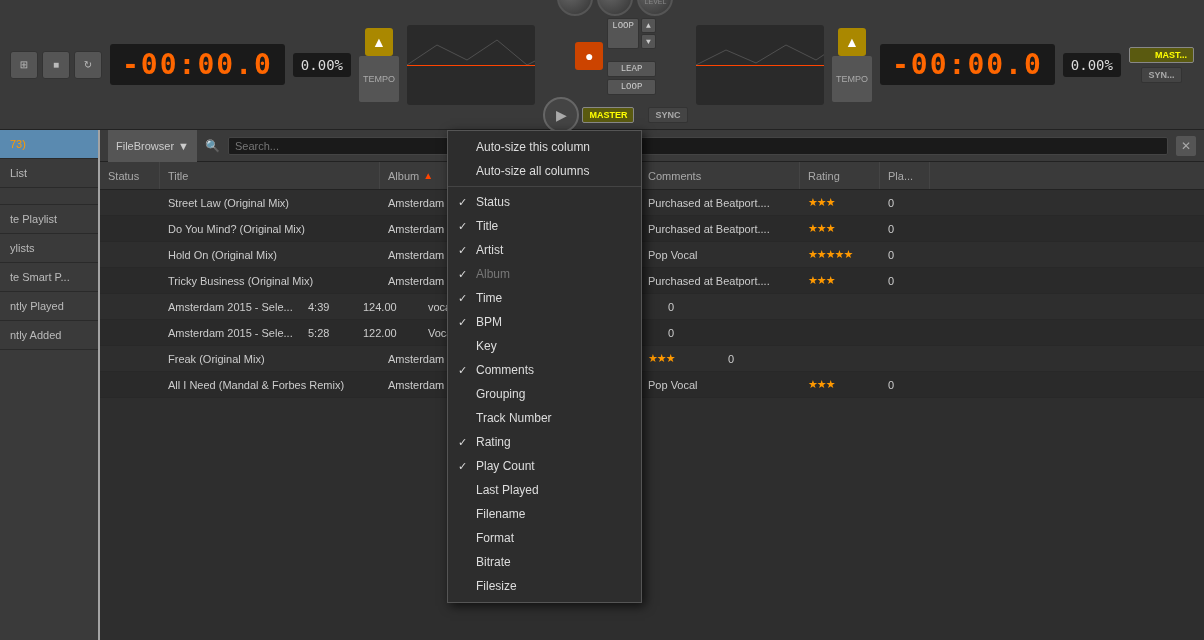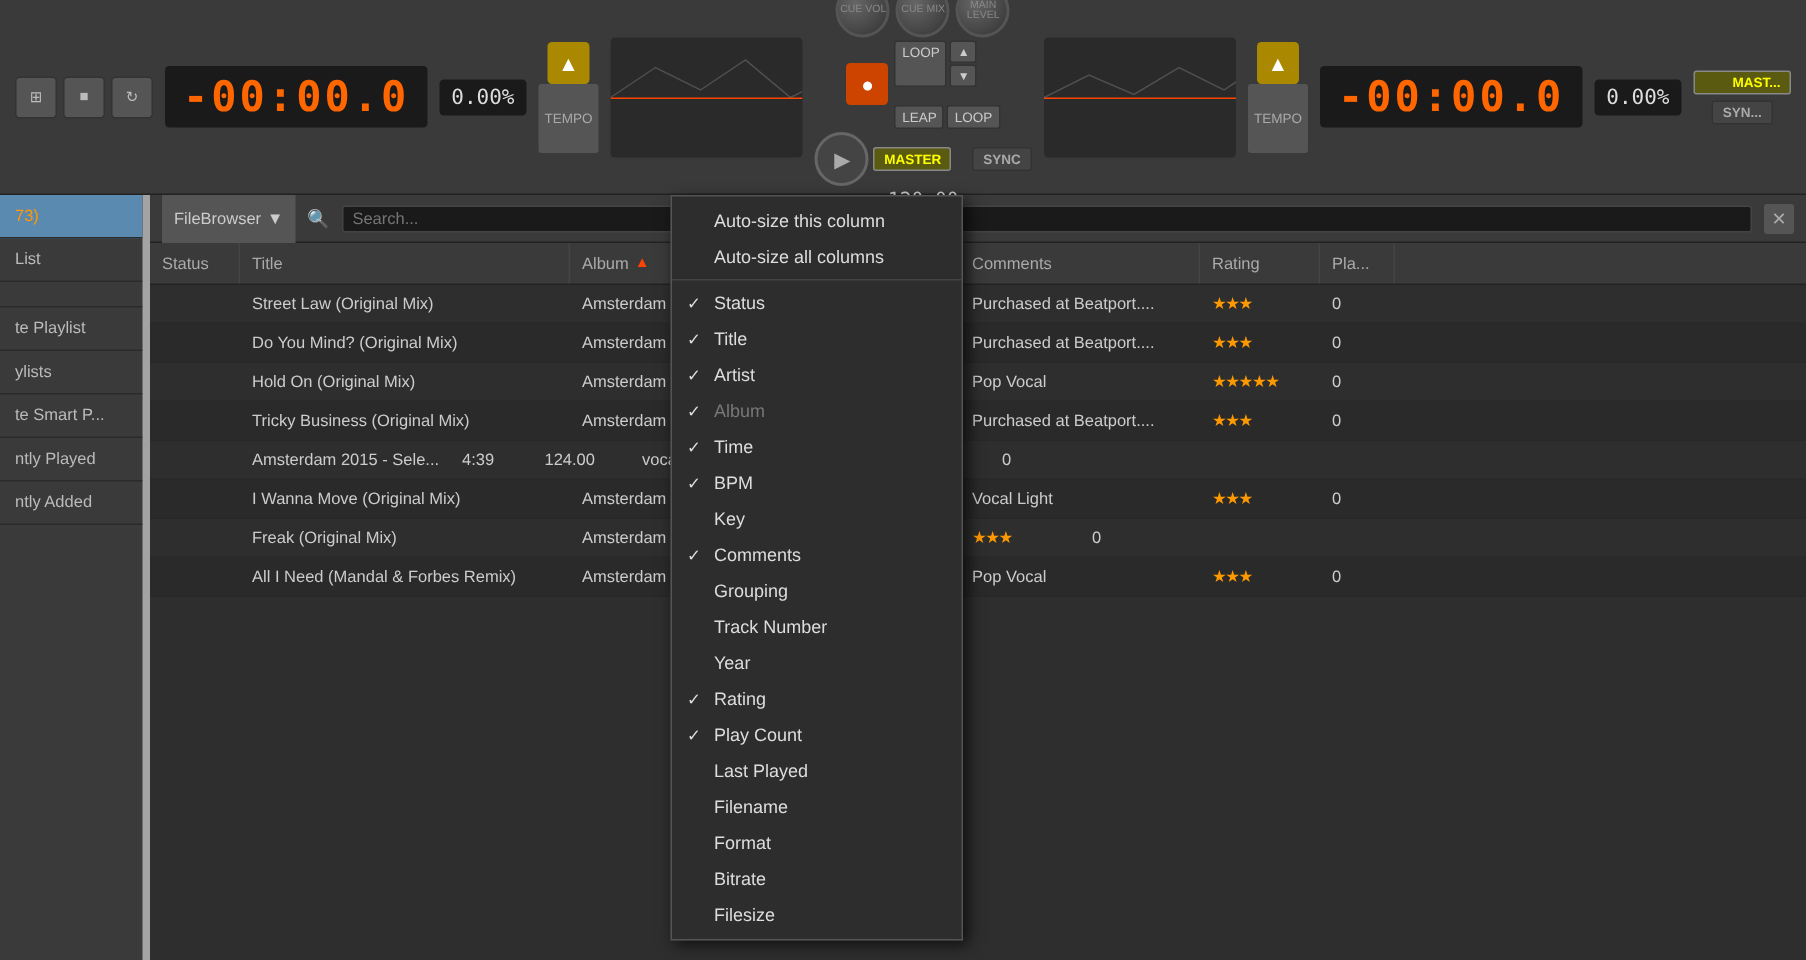--- a/index.html
+++ b/index.html
@@ -87,21 +87,21 @@
     .main-content {
       display: flex;
       height: calc(640px - 130px);
       position: relative;
     }
 
     
     .sidebar {
       width: 100px;
       background: #3a3a3a;
-      border-right: 5px solid #a3a3a3;
+      border-right: 2px solid #a3a3a3;
       display: flex;
       flex-direction: column;
       overflow: hidden;
     }
 
     .sidebar-item {
       padding: 8px 10px;
       font-size: 11px;
       color: #bbb;
       cursor: pointer;
@@ -369,29 +369,29 @@
       </div>
       <div class="knob">
         <span style="font-size:7px;color:#888;">CUE MIX</span>
       </div>
       <div class="knob">
         <span style="font-size:7px;color:#888;">MAIN LEVEL</span>
       </div>
     </div>
     <div style="display:flex;gap:4px;align-items:center;">
       <div class="orange-icon">●</div>
-      <div style="display:flex;flex-direction:column;gap:12px;">
+      <div style="display:flex;flex-direction:column;gap:12px;font-family:Liberation Mono, monospace;">
         <div style="display:flex;gap:2px;">
           <div class="loop-btn">LOOP</div>
           <div style="display:flex;flex-direction:column;gap:1px;">
             <div class="loop-btn" style="font-size:8px;">▲</div>
             <div class="loop-btn" style="font-size:8px;">▼</div>
           </div>
         </div>
-        <div style="display:flex;gap:2px;">
+        <div style="display:flex;gap:2px;flex-direction:column;">
           <div class="loop-btn">LEAP</div>
           <div class="loop-btn">LOOP</div>
         </div>
       </div>
     </div>
     <div style="display:flex;gap:3px;align-items:center;">
       <div style="width:36px;height:36px;background:#444;border-radius:50%;border:2px solid #666;display:flex;align-items:center;justify-content:center;font-size:14px;color:#aaa;">▶</div>
       <div style="display:flex;flex-direction:row;gap:14px;">
         <div class="master-btn">MASTER</div>
         <div class="sync-btn">SYNC</div>
@@ -531,21 +531,20 @@
     <div class="track-cell time">4:39</div>
     <div class="track-cell bpm">124.00</div>
     <div class="track-cell comments">vocal</div>
     <div class="track-cell rating">
             <span class="stars">★★★</span>
           </div>
     <div class="track-cell plays">0</div>
   </div>
         <div class="track-row">
     <div class="track-cell status"></div>
-    <div class="track-cell title">I Wanna Move (Original Mix)</div>
     <div class="track-cell album">Amsterdam 2015 - Sele...</div>
     <div class="track-cell time">5:28</div>
     <div class="track-cell bpm">122.00</div>
     <div class="track-cell comments">Vocal Light</div>
     <div class="track-cell rating">
             <span class="stars">★★★</span>
           </div>
     <div class="track-cell plays">0</div>
   </div>
         <div class="track-row">
@@ -582,21 +581,20 @@
       <div class="menu-item checked">Status</div>
       <div class="menu-item checked">Title</div>
       <div class="menu-item checked">Artist</div>
       <div class="menu-item checked dimmed">Album</div>
       <div class="menu-item checked">Time</div>
       <div class="menu-item checked">BPM</div>
       <div class="menu-item">Key</div>
       <div class="menu-item checked">Comments</div>
       <div class="menu-item">Grouping</div>
       <div class="menu-item">Track Number</div>
-      <div class="menu-item">Year</div>
       <div class="menu-item checked">Rating</div>
       <div class="menu-item checked">Play Count</div>
       <div class="menu-item">Last Played</div>
       <div class="menu-item">Filename</div>
       <div class="menu-item">Format</div>
       <div class="menu-item">Bitrate</div>
       <div class="menu-item">Filesize</div>
     </div>
 
 </div>

